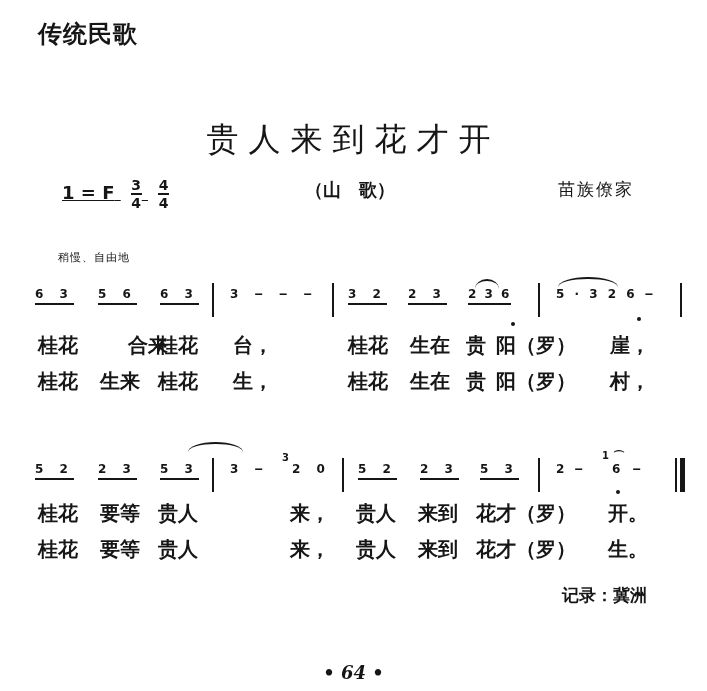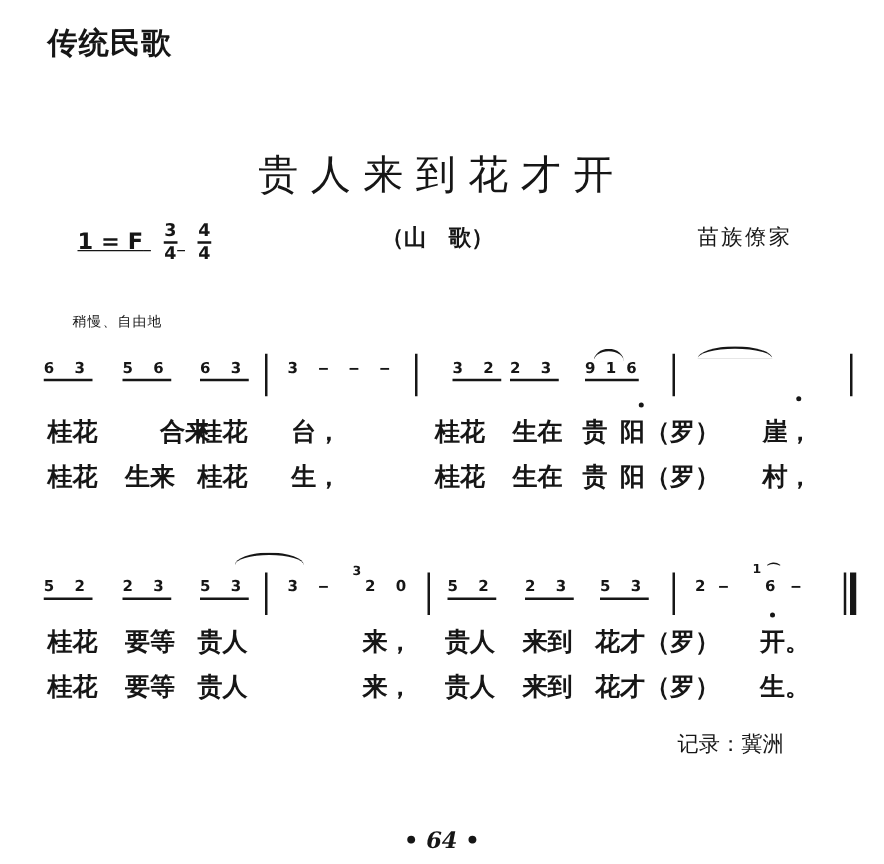--- a/index.html
+++ b/index.html
@@ -22,21 +22,21 @@
   .note-group { position: absolute; font-size: 12px; font-weight: bold; letter-spacing: 6px; white-space: nowrap; }
   .note-group.u { border-bottom: 2px solid #161616; padding-bottom: 2px; }
   .barline { position: absolute; width: 2px; height: 34px; background: #161616; }
   .barline.final { width: 5px; }
   .barline.final::before { content: ""; position: absolute; left: -5px; top: 0; width: 2px; height: 34px; background: #161616; }
   .slur { position: absolute; border-top: 2px solid #161616; border-radius: 50% 50% 0 0 / 100% 100% 0 0; height: 8px; }
   .dot-below { position: absolute; width: 4px; height: 4px; border-radius: 50%; background: #161616; }
   .grace { position: absolute; font-size: 10px; font-weight: bold; }
   .lyric-line { position: absolute; font-size: 20px; font-weight: bold; white-space: nowrap; }
   .lyric { position: absolute; }
-  .credit { left: 542px; top: 584px; font-size: 17px; font-weight: normal; }
+  .credit { left: 562px; top: 584px; font-size: 17px; font-weight: bold; }
   .page { left: 0; width: 707px; top: 662px; text-align: center; font-size: 18px; font-weight: bold; font-style: italic; font-family: "DejaVu Serif", "Liberation Serif", serif; }
 </style>
 </head>
 <body>
 
 <div class="abs category">传统民歌</div>
 <div class="abs title">贵人来到花才开</div>
 
 <div class="abs meta key">
   <span>1 = F</span>
@@ -56,27 +56,28 @@
 
 <div class="abs tempo">稍慢、自由地</div>
 
 <div class="abs staff" style="top:285px;">
   <span class="note-group u" style="left:5px;top:2px;">6 3</span>
   <span class="note-group u" style="left:68px;top:2px;">5 6</span>
   <span class="note-group u" style="left:130px;top:2px;">6 3</span>
   <div class="barline" style="left:182px;top:-2px;"></div>
   <span class="note-group" style="left:200px;top:2px;">3 ‒ ‒ ‒</span>
   <div class="barline" style="left:302px;top:-2px;"></div>
-  <span class="note-group u" style="left:332px;top:2px;">3 2</span>
+  <span class="note-group u" style="left:318px;top:2px;">3 2</span>
   <span class="note-group u" style="left:378px;top:2px;">2 3</span>
   <div class="slur" style="left:445px;top:-6px;width:24px;"></div>
-  <span class="note-group u" style="left:438px;top:2px;letter-spacing:2px;">9 1 6</span>
+  <span class="note-group u" style="left:438px;top:2px;letter-spacing:2px;">2 3 6</span>
   <div class="dot-below" style="left:481px;top:37px;"></div>
   <div class="barline" style="left:508px;top:-2px;"></div>
   <div class="slur" style="left:528px;top:-8px;width:60px;"></div>
+  <span class="note-group" style="left:526px;top:2px;letter-spacing:3px;">5 · 3 2 6 ‒</span>
   <div class="dot-below" style="left:607px;top:32px;"></div>
   <div class="barline" style="left:650px;top:-2px;"></div>
 </div>
 
 <div class="lyric-line" style="left:38px;top:332px;width:650px;">
   <span class="lyric" style="left:0;">桂花</span>
   <span class="lyric" style="left:62px;margin-left:28px;">合来</span>
   <span class="lyric" style="left:120px;">桂花</span>
   <span class="lyric" style="left:195px;">台，</span>
   <span class="lyric" style="left:310px;">桂花</span>

